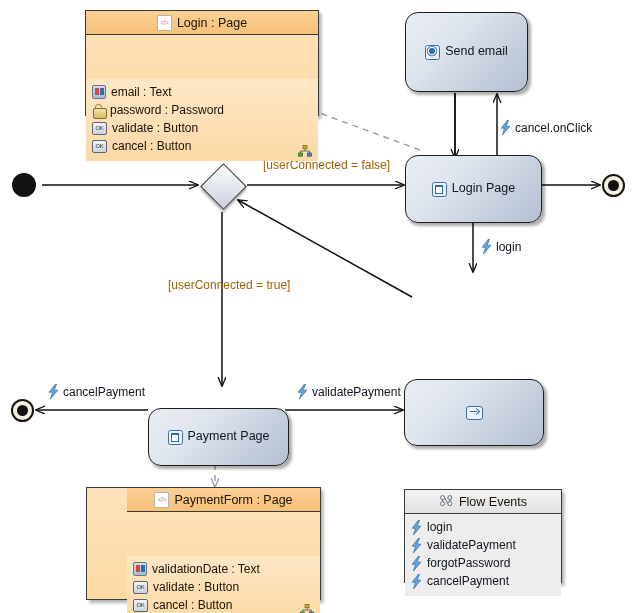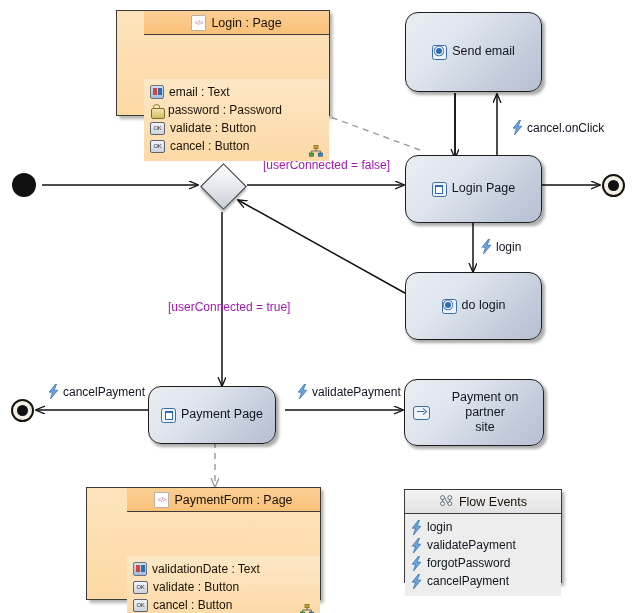--- a/index.html
+++ b/index.html
@@ -68,21 +68,21 @@
   .diamond{position:absolute;width:44px;height:44px;}
   .diamond i{
     display:block;width:31px;height:31px;margin:6.5px 0 0 6.5px;
     border:1.4px solid #2b2b2b;
     background:linear-gradient(135deg,#fdfdfe 0%,#e7eaf0 45%,#c9cfda 100%);
     transform:rotate(45deg);
     box-shadow:2px 2px 2.5px rgba(0,0,0,0.30);
   }
 
   
-  .edge-label{position:absolute;font-size:12px;color:#a21caf;white-space:nowrap;}
+  .edge-label{position:absolute;font-size:12px;color:#a16207;white-space:nowrap;}
   .evt-label{position:absolute;font-size:12px;color:#10161f;white-space:nowrap;
     display:flex;align-items:center;gap:4px;}
   .bolt{display:inline-block;width:11px;height:15px;flex:0 0 auto;}
 
   
   .panel{
     position:absolute;border:1px solid #3a3a3a;background:#ffffff;
     box-shadow:2.5px 3px 3px rgba(0,0,0,0.30);
     box-sizing:border-box;font-size:12px;color:#1a1206;
   }
@@ -174,61 +174,53 @@
   <div class="start-node" style="left:12px;top:173px;"></div>
 
   <div class="end-node" style="left:602px;top:174px;"></div>
 
   <div class="end-node" style="left:11px;top:399px;"></div>
 
   <div class="diamond" style="left:200px;top:163px;">
       <i></i>
     </div>
 
-  <div class="node" style="left:405px;top:12px;width:137px;height:80px;">
+  <div class="node" style="left:405px;top:12px;width:123px;height:80px;">
     <span class="nlabel">
       <span class="ic ic-box ic-gear"></span>
       <span class="ntext">Send email</span>
     </span>
   </div>
 
   <div class="node" style="left:405px;top:155px;width:137px;height:68px;">
     <span class="nlabel">
       <span class="ic ic-box ic-page"></span>
       <span class="ntext">Login Page</span>
     </span>
   </div>
 
-  <div class="node" style="left:405px;top:272px;width:137px;height:68px;">
-    <span class="nlabel">
-      <span class="ic ic-box ic-gear"></span>
-      <span class="ntext">do login</span>
-    </span>
-  </div>
-
-  <div class="node" style="left:148px;top:386px;width:128px;height:58px;">
+
+  <div class="node" style="left:148px;top:408px;width:141px;height:58px;">
     <span class="nlabel">
       <span class="ic ic-box ic-page"></span>
       <span class="ntext">Payment Page</span>
     </span>
   </div>
 
   <div class="node" style="left:404px;top:379px;width:140px;height:67px;">
     <span class="nlabel">
       <span class="ic ic-ext"></span>
-      <span class="ntext">Payment on partner
-site</span>
     </span>
   </div>
 
   <div class="edge-label" style="left:263px;top:158px;">[userConnected = false]</div>
 
-  <div class="edge-label" style="left:168px;top:300px;">[userConnected = true]</div>
-
-  <div class="evt-label" style="left:512px;top:120px;">
+  <div class="edge-label" style="left:168px;top:278px;">[userConnected = true]</div>
+
+  <div class="evt-label" style="left:500px;top:120px;">
     <svg class="bolt" viewBox="0 0 11 15">
       <path d="M7.6 0 L1.2 8.2 L4.6 8.2 L2.4 15 L9.8 6.2 L6.1 6.2 L8.6 0 Z" fill="#6aa6dd" stroke="#3a74ad" stroke-width="0.8"></path>
     </svg>
     <span>cancel.onClick</span>
   </div>
 
   <div class="evt-label" style="left:481px;top:239px;">
     <svg class="bolt" viewBox="0 0 11 15">
       <path d="M7.6 0 L1.2 8.2 L4.6 8.2 L2.4 15 L9.8 6.2 L6.1 6.2 L8.6 0 Z" fill="#6aa6dd" stroke="#3a74ad" stroke-width="0.8"></path>
     </svg>
@@ -242,21 +234,21 @@
     <span>cancelPayment</span>
   </div>
 
   <div class="evt-label" style="left:297px;top:384px;">
     <svg class="bolt" viewBox="0 0 11 15">
       <path d="M7.6 0 L1.2 8.2 L4.6 8.2 L2.4 15 L9.8 6.2 L6.1 6.2 L8.6 0 Z" fill="#6aa6dd" stroke="#3a74ad" stroke-width="0.8"></path>
     </svg>
     <span>validatePayment</span>
   </div>
 
-  <div class="panel panel-page" style="left:116px;top:10px;width:214px;height:106px;padding-left:27px;">
+  <div class="panel panel-page" style="left:85px;top:10px;width:234px;height:106px;">
     <div class="phead">
       <span class="ic ic-pagedoc">&lt;/&gt;</span>
       <span>Login : Page</span>
     </div>
     <div class="pbody">
       <div class="prow">
         <span class="ic ic-text"></span>
         <span>email : Text</span>
       </div>
       <div class="prow">

